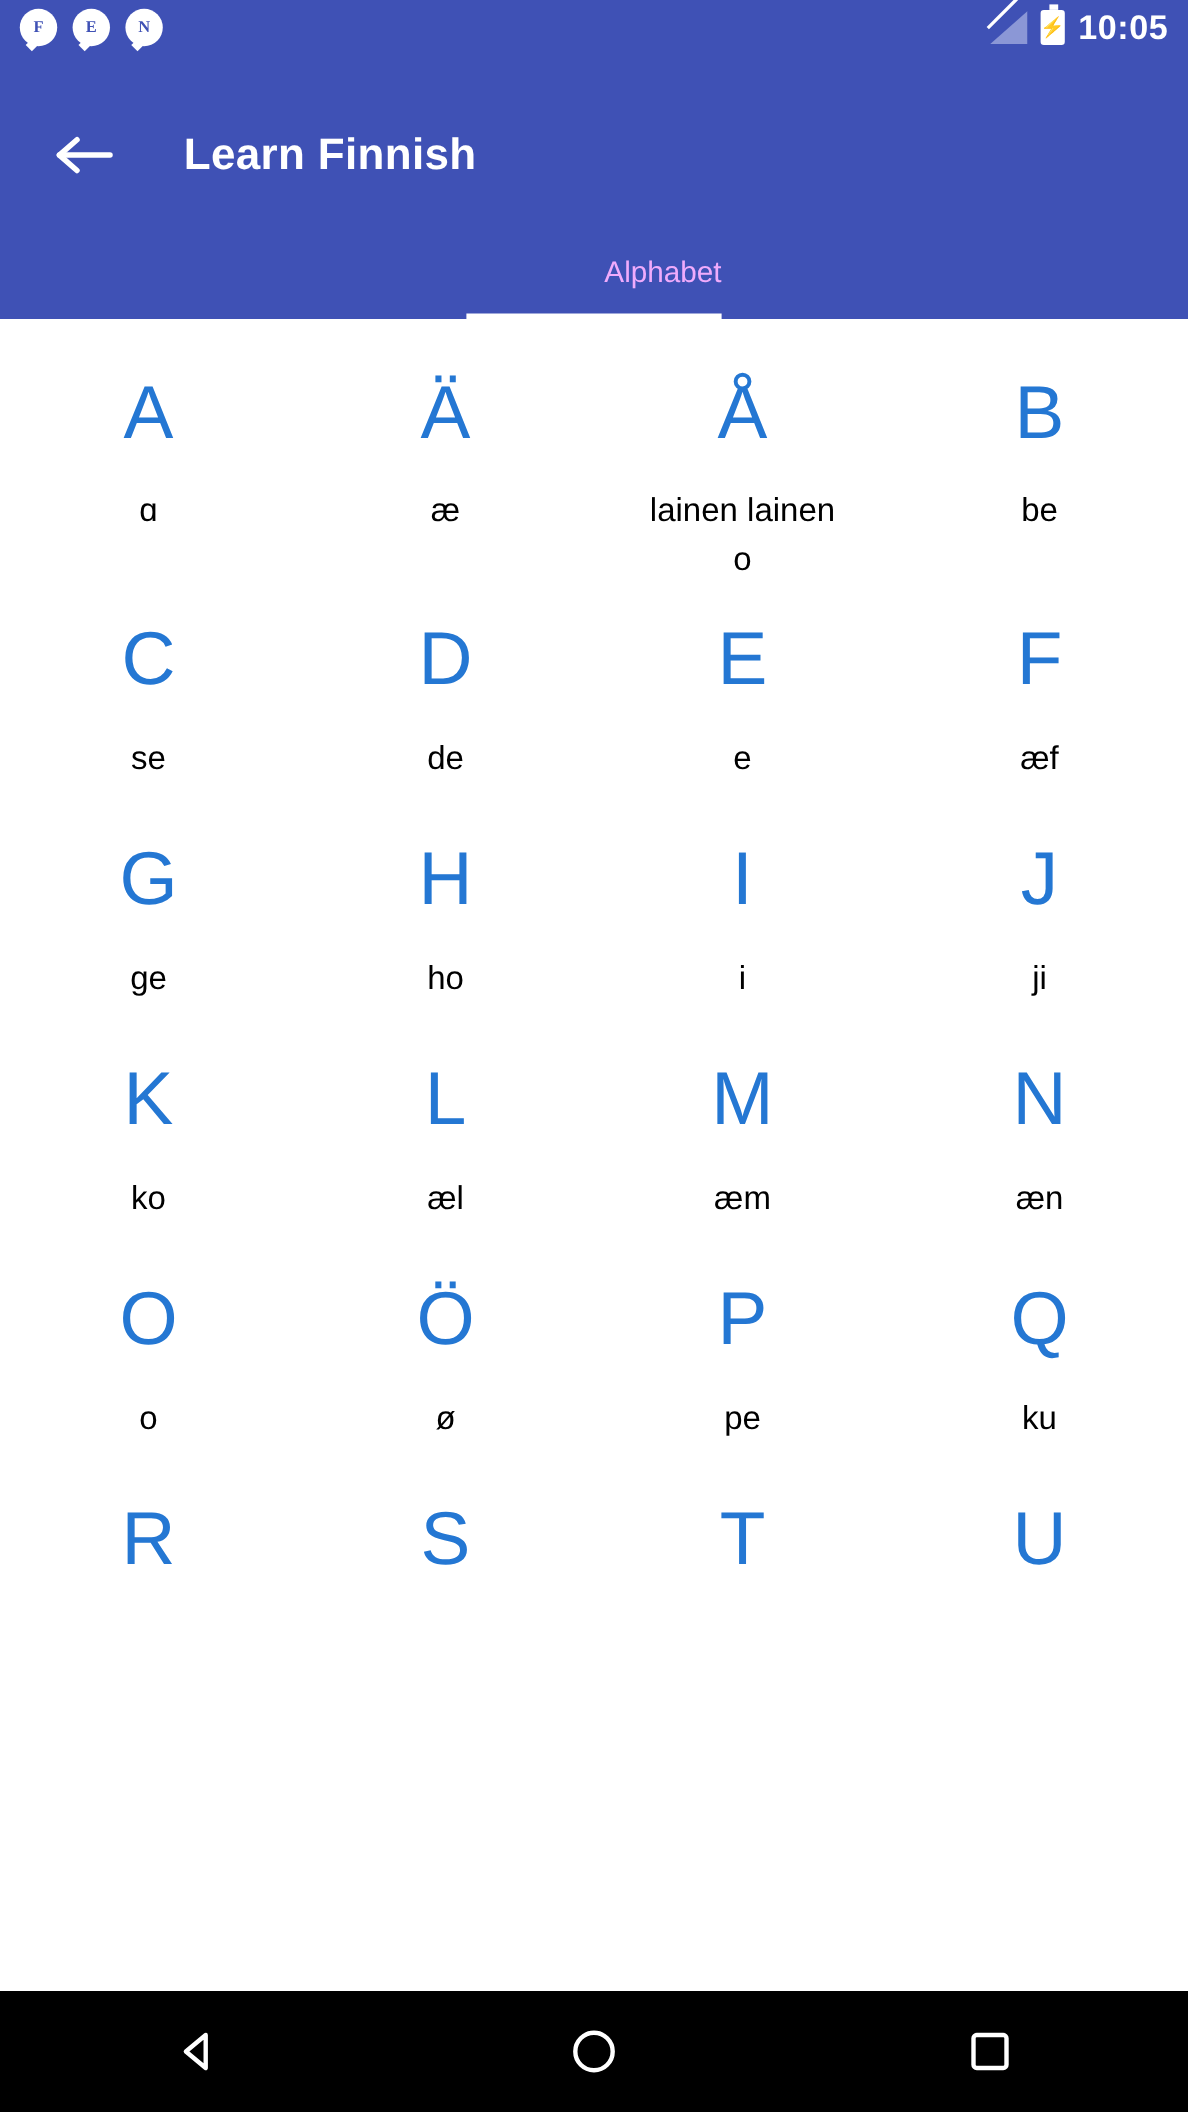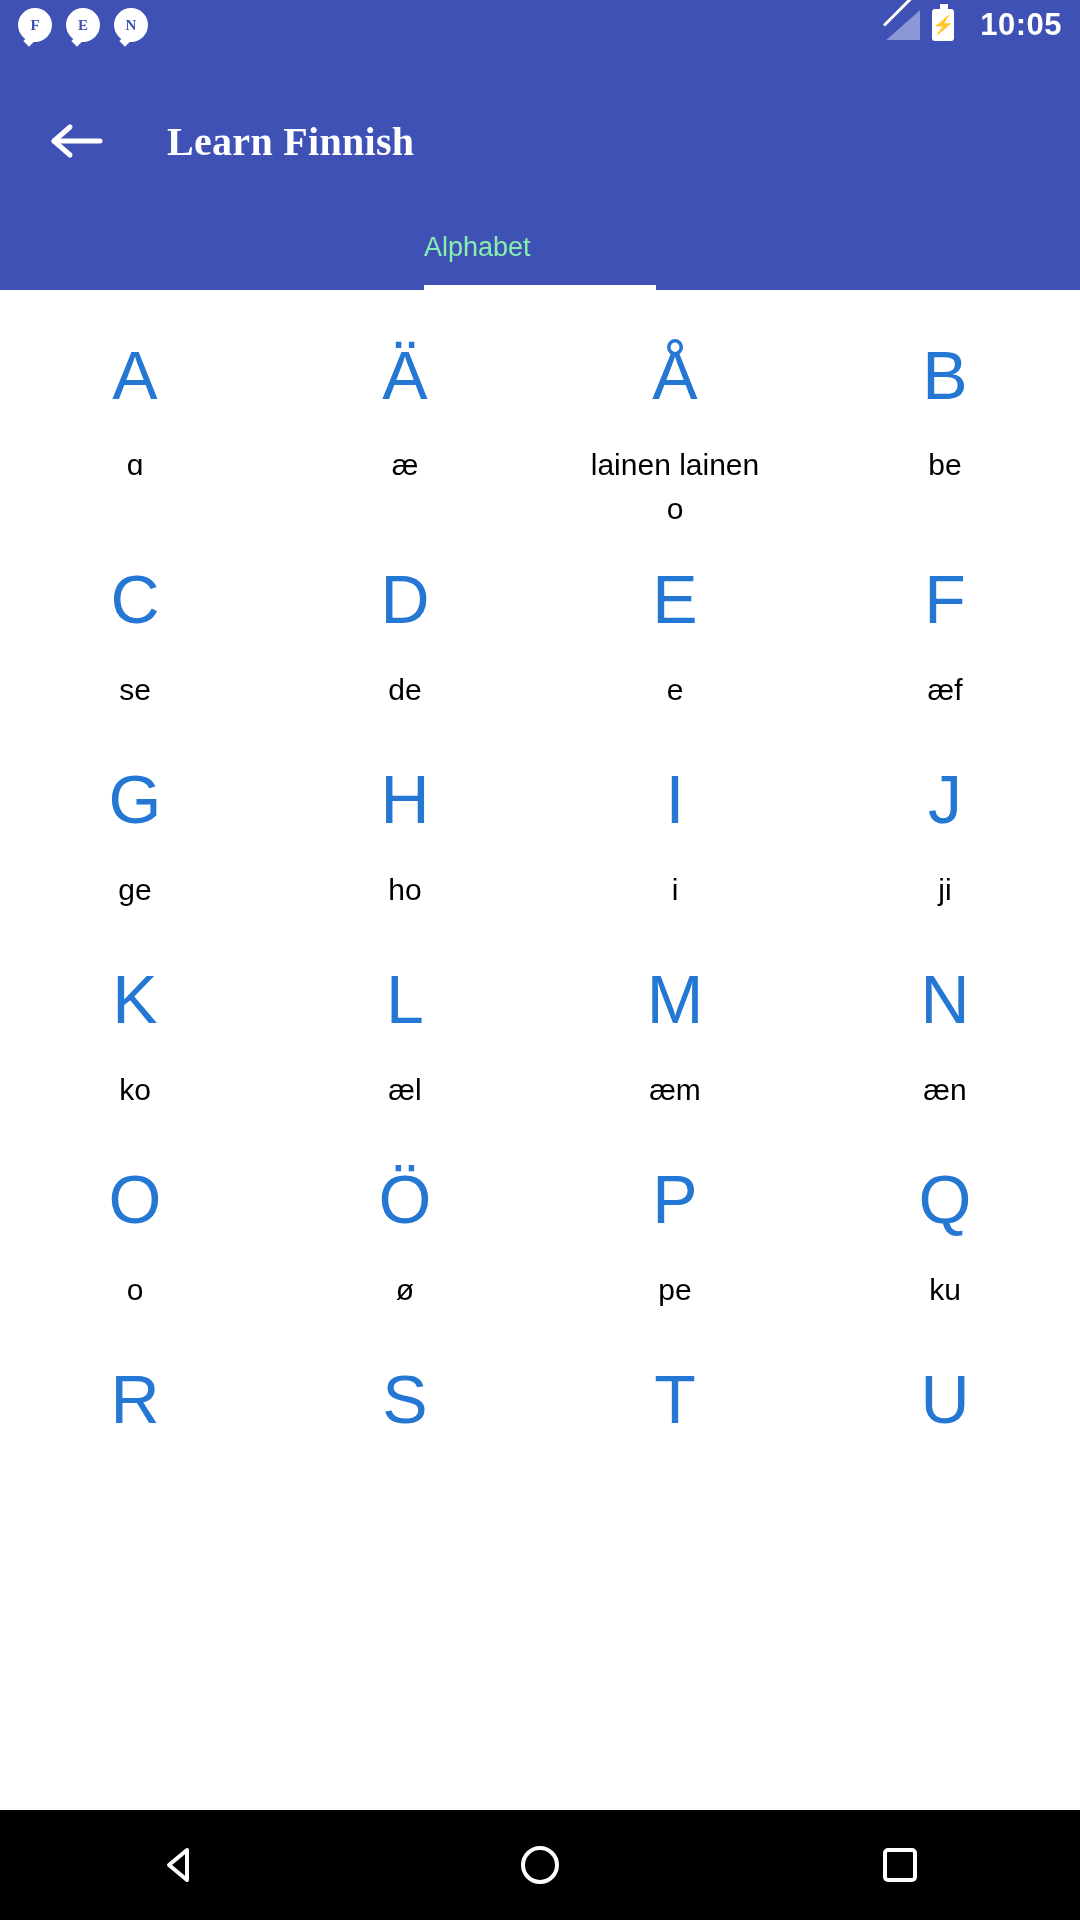--- a/index.html
+++ b/index.html
@@ -70,36 +70,35 @@
     color: #3f51b5;
     background: #ffffff;
   }
   .battery-icon::before {
     content: "";
     position: absolute;
     top: -8px; left: 5px;
     width: 8px; height: 5px;
     background: #ffffff;
   }
-  .clock { font-size: 31px; font-weight: bold; letter-spacing: 0.5px; margin-left: 14px; }
+  .clock { font-size: 31px; font-weight: bold; letter-spacing: 0.5px; }
 
   
   .app-bar {
     background: #3f51b5;
     height: 240px;
     position: relative;
     display: flex;
     flex-direction: column;
   }
   .app-bar-top {
     display: flex;
     align-items: center;
     padding: 32px 0 0 40px;
     height: 150px;
-    font-family: Liberation Serif, serif;
   }
   .back-btn {
     width: 72px; height: 72px;
     display: flex; align-items: center; justify-content: center;
     cursor: pointer;
   }
   .back-btn svg { display: block; }
   .app-title {
     color: #ffffff;
     font-size: 40px;
@@ -107,25 +106,25 @@
     margin-left: 55px;
     letter-spacing: 0.3px;
   }
   .tab-row {
     display: flex;
     justify-content: center;
     align-items: flex-end;
     flex: 1;
   }
   .tab {
-    color: #86efac;
+    color: #f0abfc;
     font-size: 27px;
     padding-bottom: 22px;
     width: 232px;
-    text-align: left;
+    text-align: right;
     border-bottom: 5px solid #ffffff;
     cursor: pointer;
   }
 
   
   .content {
     height: 1520px;
     overflow: hidden;
     background: #ffffff;
     padding-top: 16px;

